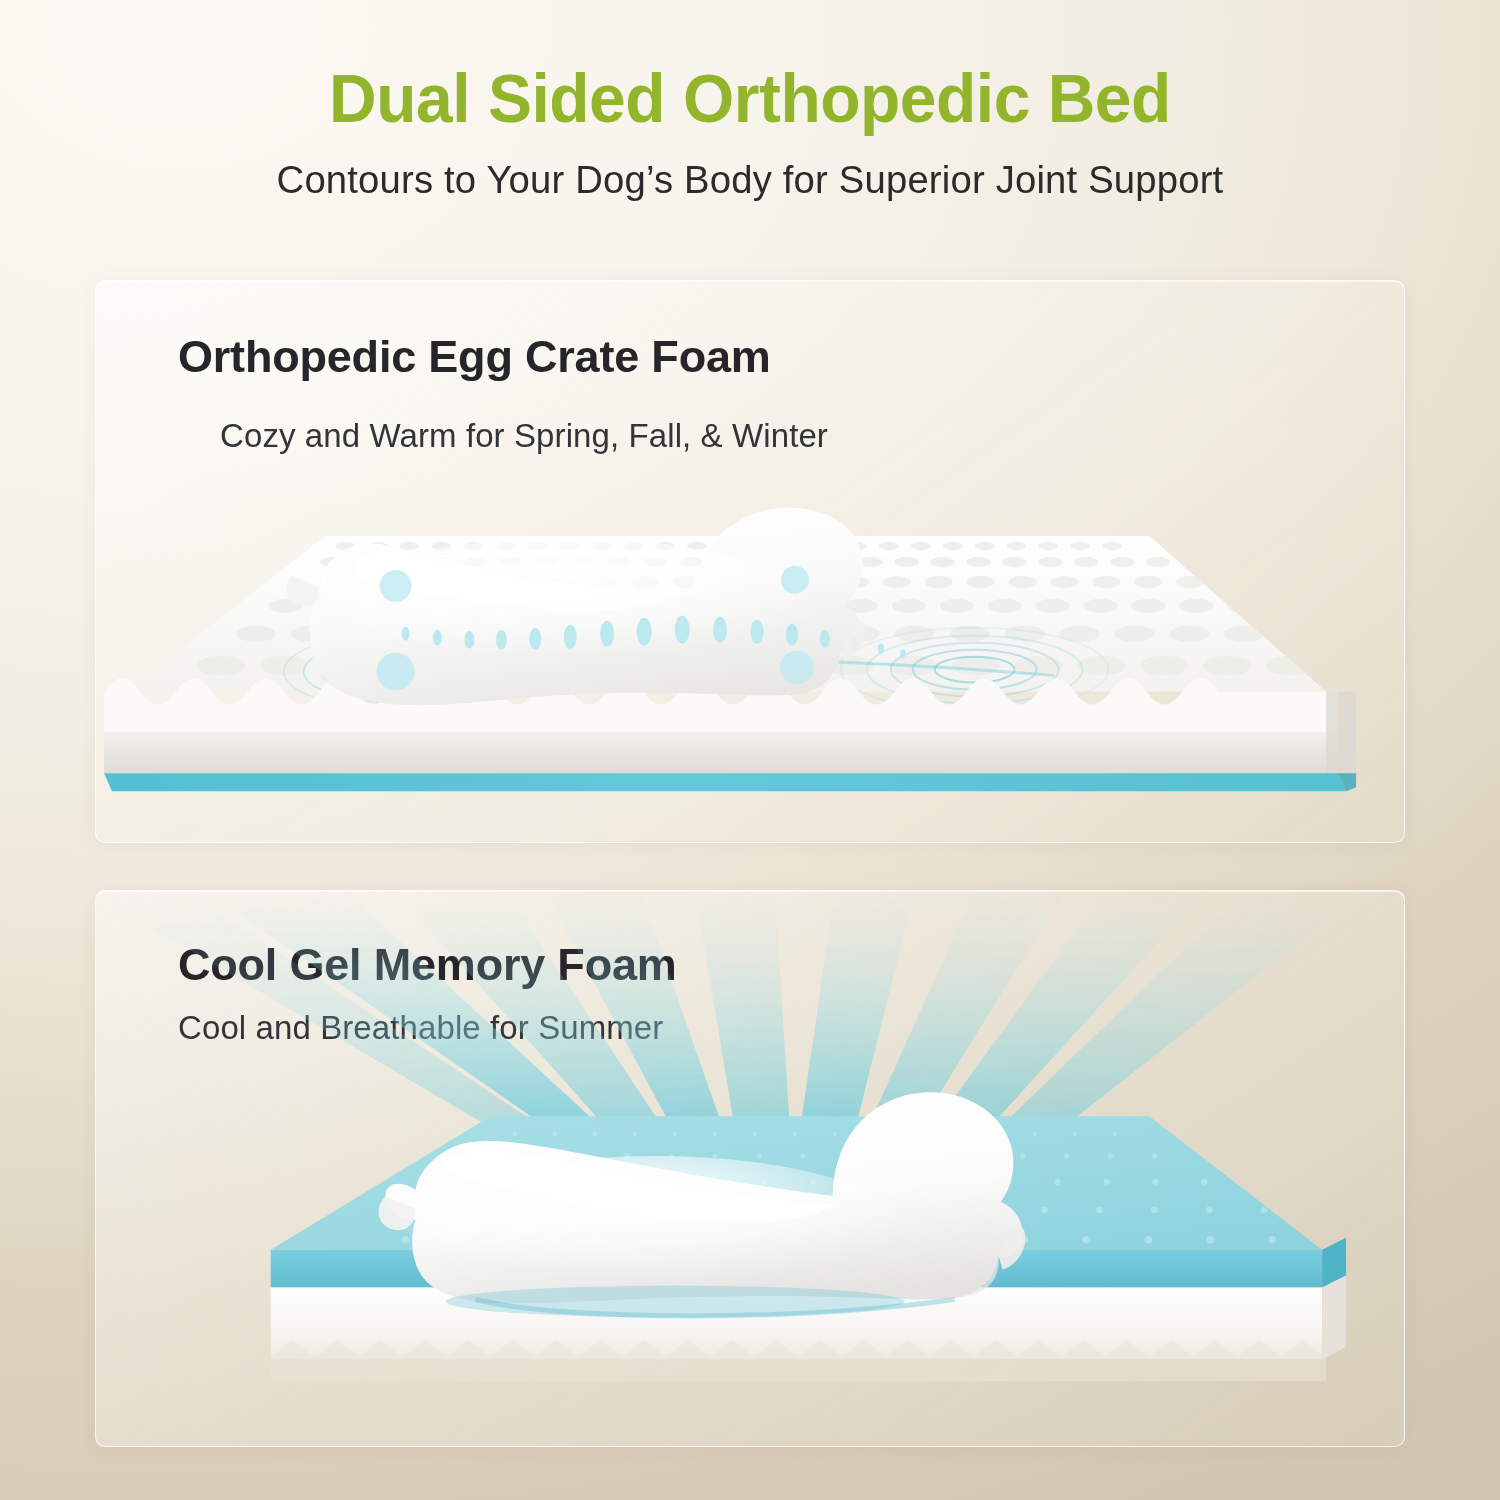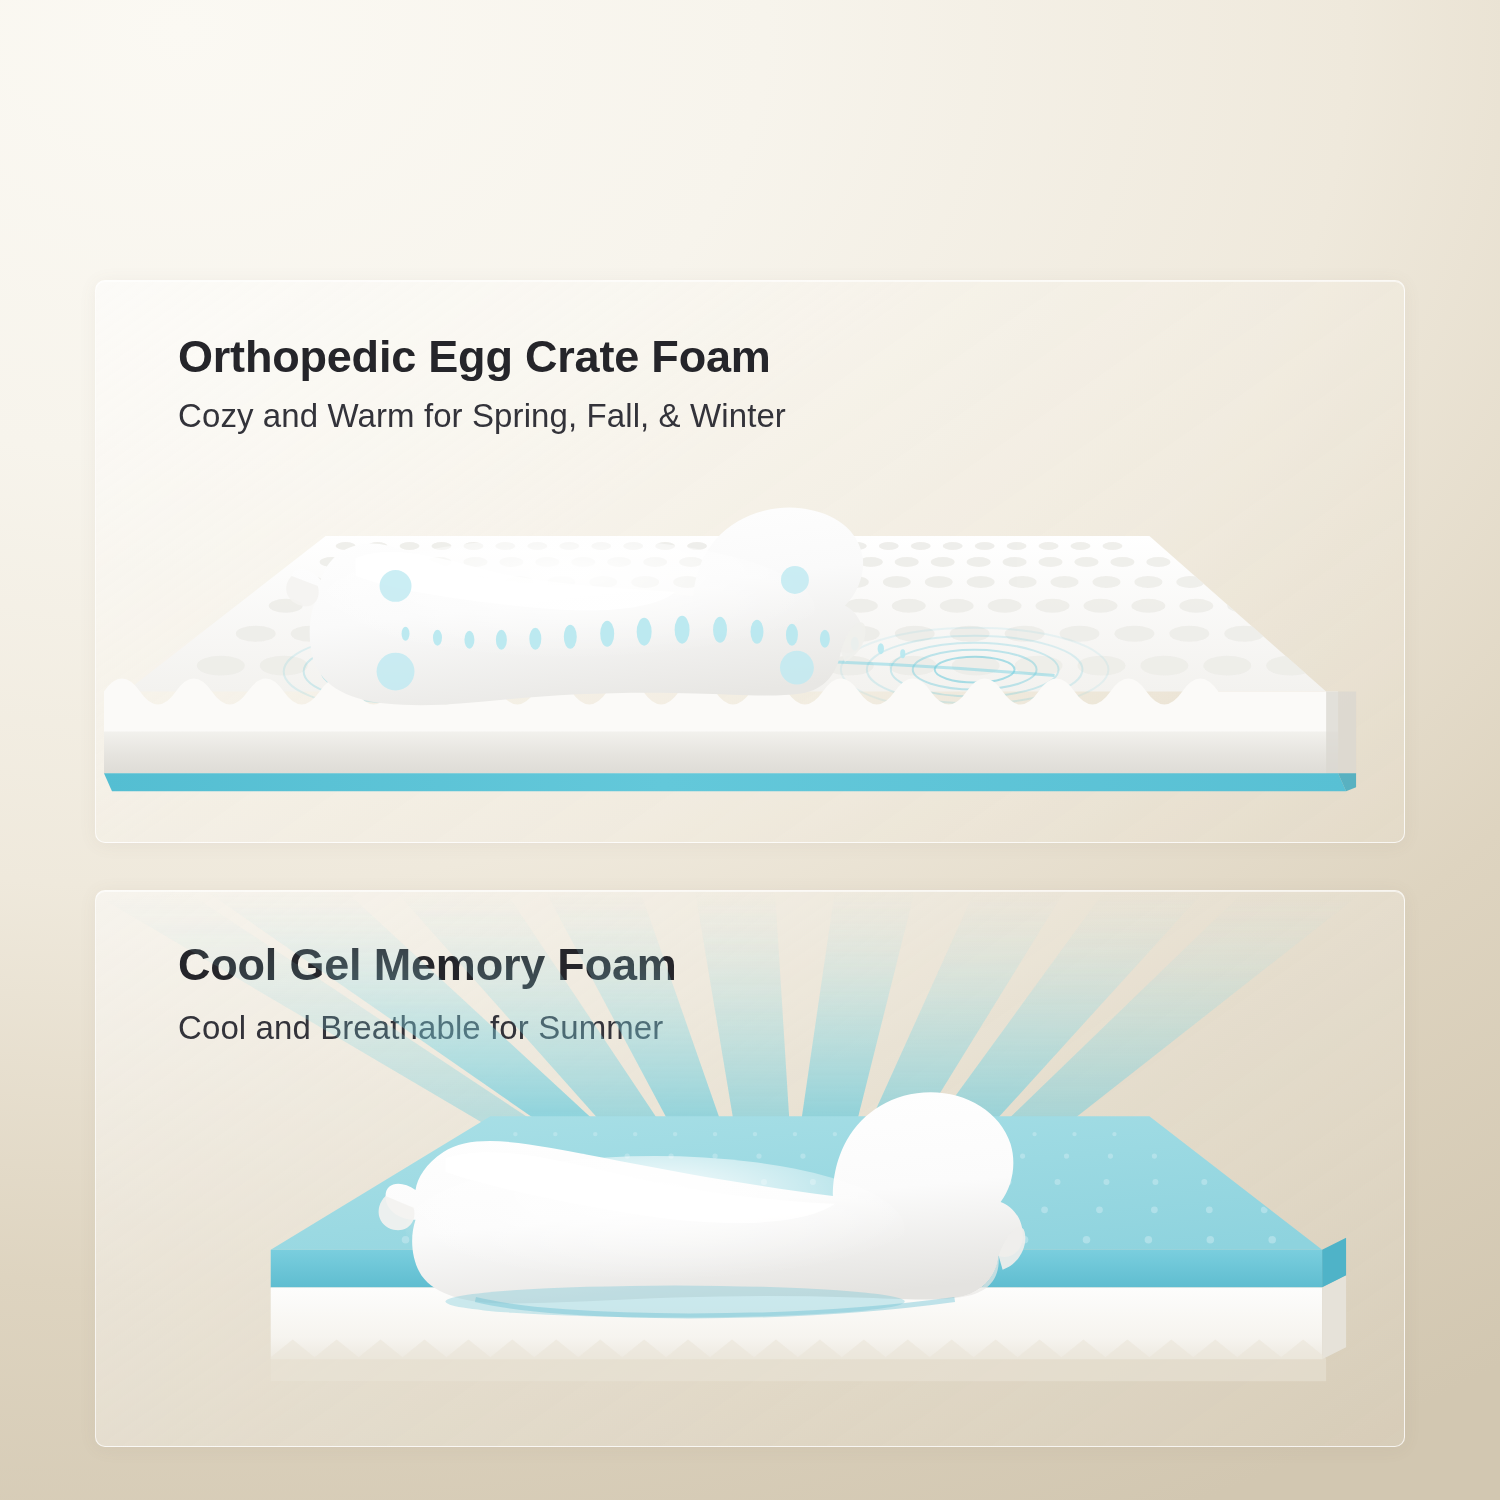--- a/index.html
+++ b/index.html
@@ -57,32 +57,36 @@
   .card-title {
     position:absolute; left:82px;
     font-size:45px; font-weight:bold; color:#25252A;
     letter-spacing:-0.2px;
   }
   .card-sub {
     position:absolute; left:82px;
     font-size:33px; font-weight:300; color:#33333A;
     letter-spacing:0.1px;
   }
-  #egg-title { top:50px; }  #egg-sub { top:116px; }
+  #egg-title { top:50px; }  #egg-sub { top:136px;margin-left:42px; }
   #gel-title { top:48px; }  #gel-sub { top:118px; }
 
   .art { position:absolute; left:0; top:0; width:100%; height:100%; pointer-events:none; }
 
   
 </style>
 </head>
 <body>
 
 <div id="page">
 
+  <div id="header">
+    <div id="main-title">Dual Sided Orthopedic Bed</div>
+    <div id="sub-title">Contours to Your Dog’s Body for Superior Joint Support</div>
+  </div>
 
   <div class="card" id="card-egg">
 
     <div class="card-title" id="egg-title">Orthopedic Egg Crate Foam</div>
     <div class="card-sub" id="egg-sub">Cozy and Warm for Spring, Fall, &amp; Winter</div>
 
     <svg class="art" id="art-egg" viewBox="0 0 1310 563" preserveAspectRatio="none">
       <defs>
         <linearGradient id="eggTopG" x1="0" y1="0" x2="0" y2="1">
           <stop offset="0%" stop-color="#FFFFFF"></stop>

